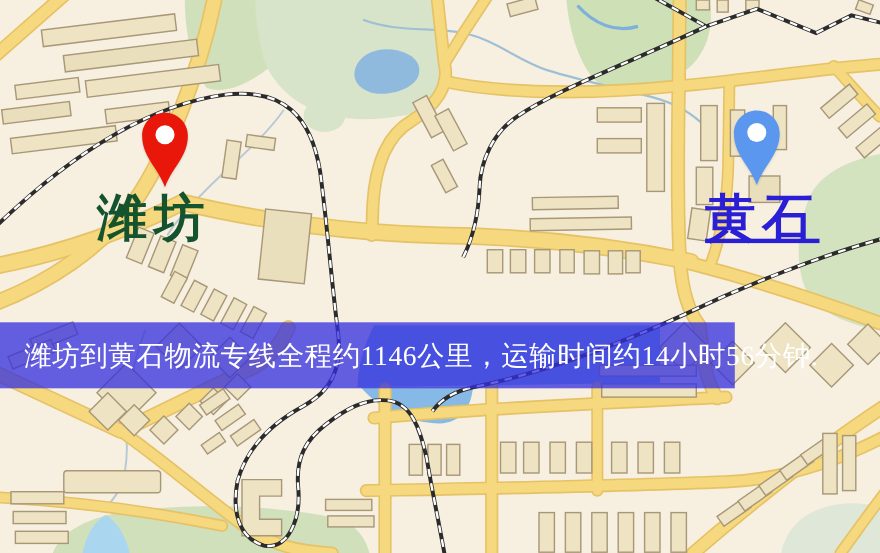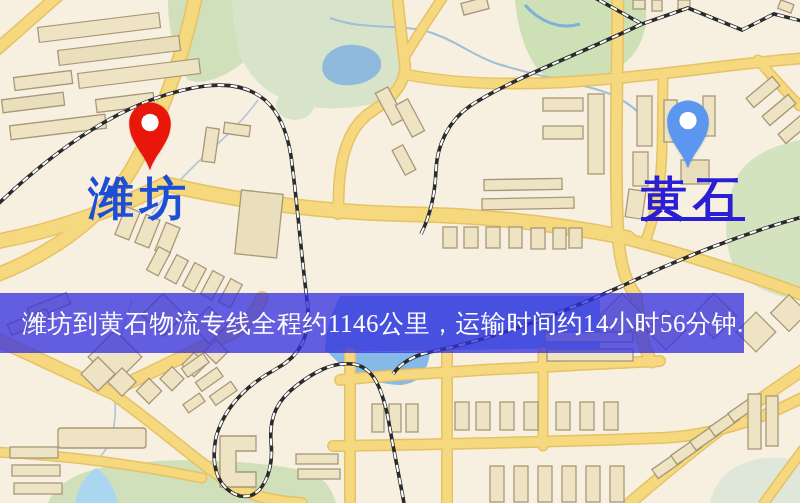--- a/index.html
+++ b/index.html
@@ -6,21 +6,21 @@
   .stage{position:relative;width:800px;height:503px;overflow:hidden;
          font-family:"Liberation Sans",sans-serif;background:#f7f0e1;}
   .map{position:absolute;left:0;top:0;width:800px;height:503px;display:block;}
   .pin{position:absolute;width:52px;height:73px;filter:drop-shadow(0 1px 1px rgba(0,0,0,.15));}
   .pin.origin{left:124px;top:99px;}
   .pin.destination{left:662px;top:97px;}
   .place-label{position:absolute;font-family:"Liberation Serif","DejaVu Serif",serif;
                font-weight:bold;font-size:46px;line-height:1;letter-spacing:6px;white-space:nowrap;}
   .place-label.origin{left:88px;top:176px;}
   .place-label.destination{left:641px;top:176px;}
-  .banner{position:absolute;left:0;top:293px;width:744px;height:60px;
+  .banner{position:absolute;left:0;top:293px;width:668px;height:60px;
           display:flex;align-items:center;box-sizing:border-box;padding-left:22px;}
   .banner span{font-family:"Liberation Serif","DejaVu Serif",serif;font-size:25px;
                letter-spacing:.5px;white-space:nowrap;}
   .bld{fill:#eee4c4;stroke:#a89878;stroke-width:1.3;}
   .bld2{fill:#e9dfbc;stroke:#a89878;stroke-width:1.3;}
   .road-c{fill:none;stroke:#e6c266;stroke-linecap:round;stroke-linejoin:round;}
   .road-f{fill:none;stroke:#f6d87e;stroke-linecap:round;stroke-linejoin:round;}
   .rail-b{fill:none;stroke:#2b2b2b;stroke-width:3.6;}
   .rail-w{fill:none;stroke:#ffffff;stroke-width:2.1;stroke-dasharray:7 6;}
   .stream{fill:none;stroke:#b9c9d4;stroke-width:1.8;}
@@ -217,21 +217,21 @@
         <path d="M642,24 C570,58 505,82 470,106 C448,121 437,146 436,170 C435,196 430,216 421,234"></path>
         <path d="M806,216 C746,232 676,260 622,286 C560,314 490,340 430,352 C412,356 400,364 393,374"></path>
       </g>
     </g>
   </svg>
 
   <svg class="pin origin" viewBox="0 0 60 84">
     <path d="M30,82 C23,62 6,50 6,28 C6,14.7 16.7,4 30,4 C43.3,4 54,14.7 54,28 C54,50 37,62 30,82 Z" fill="#e8170a"></path>
     <circle cx="30" cy="27" r="10" fill="#ffffff"></circle>
   </svg>
-  <div class="place-label origin" style="color: #1d4ed8;">潍坊</div>
+  <div class="place-label origin" style="color: #14532d;">潍坊</div>
 
   <svg class="pin destination" viewBox="0 0 60 84">
     <path d="M30,82 C23,62 6,50 6,28 C6,14.7 16.7,4 30,4 C43.3,4 54,14.7 54,28 C54,50 37,62 30,82 Z" fill="#5b97ef"></path>
     <circle cx="30" cy="27" r="10" fill="#ffffff"></circle>
   </svg>
   <div class="place-label destination" style="color: rgb(42, 31, 212); text-decoration: underline;">黄石</div>
 
   <div class="banner" style="background: rgba(52, 47, 222, 0.76);">
     <span style="color: rgb(255, 255, 255);">潍坊到黄石物流专线全程约1146公里，运输时间约14小时56分钟.</span>
   </div>

